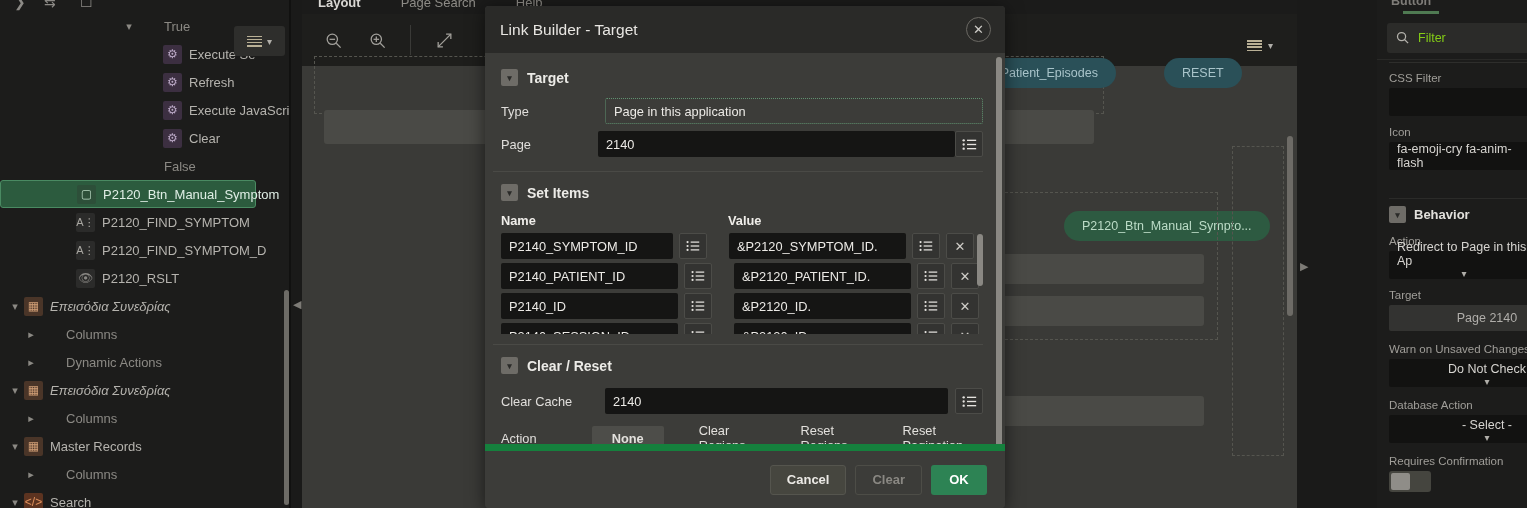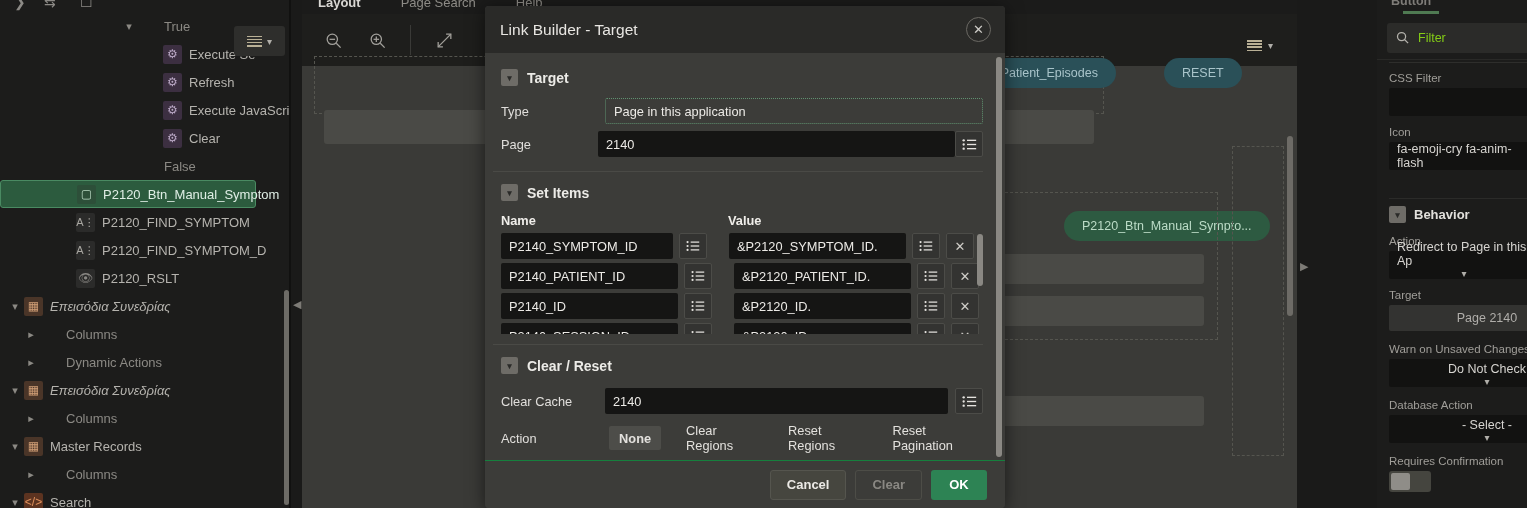--- a/index.html
+++ b/index.html
@@ -222,26 +222,26 @@
   #setitems-list {
     position: relative; overflow: hidden; height: 101px;
   }
   #setitems-sb {
     position:absolute; right: 0; top: 1px; width: 6px; height: 52px;
     background: #8a8883; border-radius: 3px;
   }
   .si-row { display:flex; align-items:center; gap: 6px; margin-bottom: 4px; }
   .pillset { display:flex; align-items:center; gap: 0px; }
   .seg {
-    height: 24px; padding: 0 10px; display:flex; align-items:center;
+    height: 24px; padding: 0 20px; display:flex; align-items:center;
     font-size: 12.8px; color: #e3e1dd; border-radius: 2px; margin-left: 15px;
   }
   .seg.on { background: #4d4d49; font-weight: bold; }
   #modal-footer {
-    height: 48px; flex: none; background: #3c3c39; border-top: 1px solid #15803d;
+    height: 64px; flex: none; background: #3c3c39; border-top: 7px solid #15803d;
     display:flex; align-items:center; justify-content:flex-end; gap: 9px; padding-right: 18px;
   }
   .mbtn {
     height: 30px; min-width: 56px; padding: 0 16px; border-radius: 3px;
     display:flex; align-items:center; justify-content:center; font-size: 13px; font-weight: bold;
   }
   .mbtn.cancel { background: #46463f; color: #eceae6; border: 1px solid #55554e; }
   .mbtn.clear  { background: transparent; color: #8a8883; border: 1px solid #4d4d47; }
   .mbtn.ok     { background: #2d8354; color: #ffffff; }
 </style>

